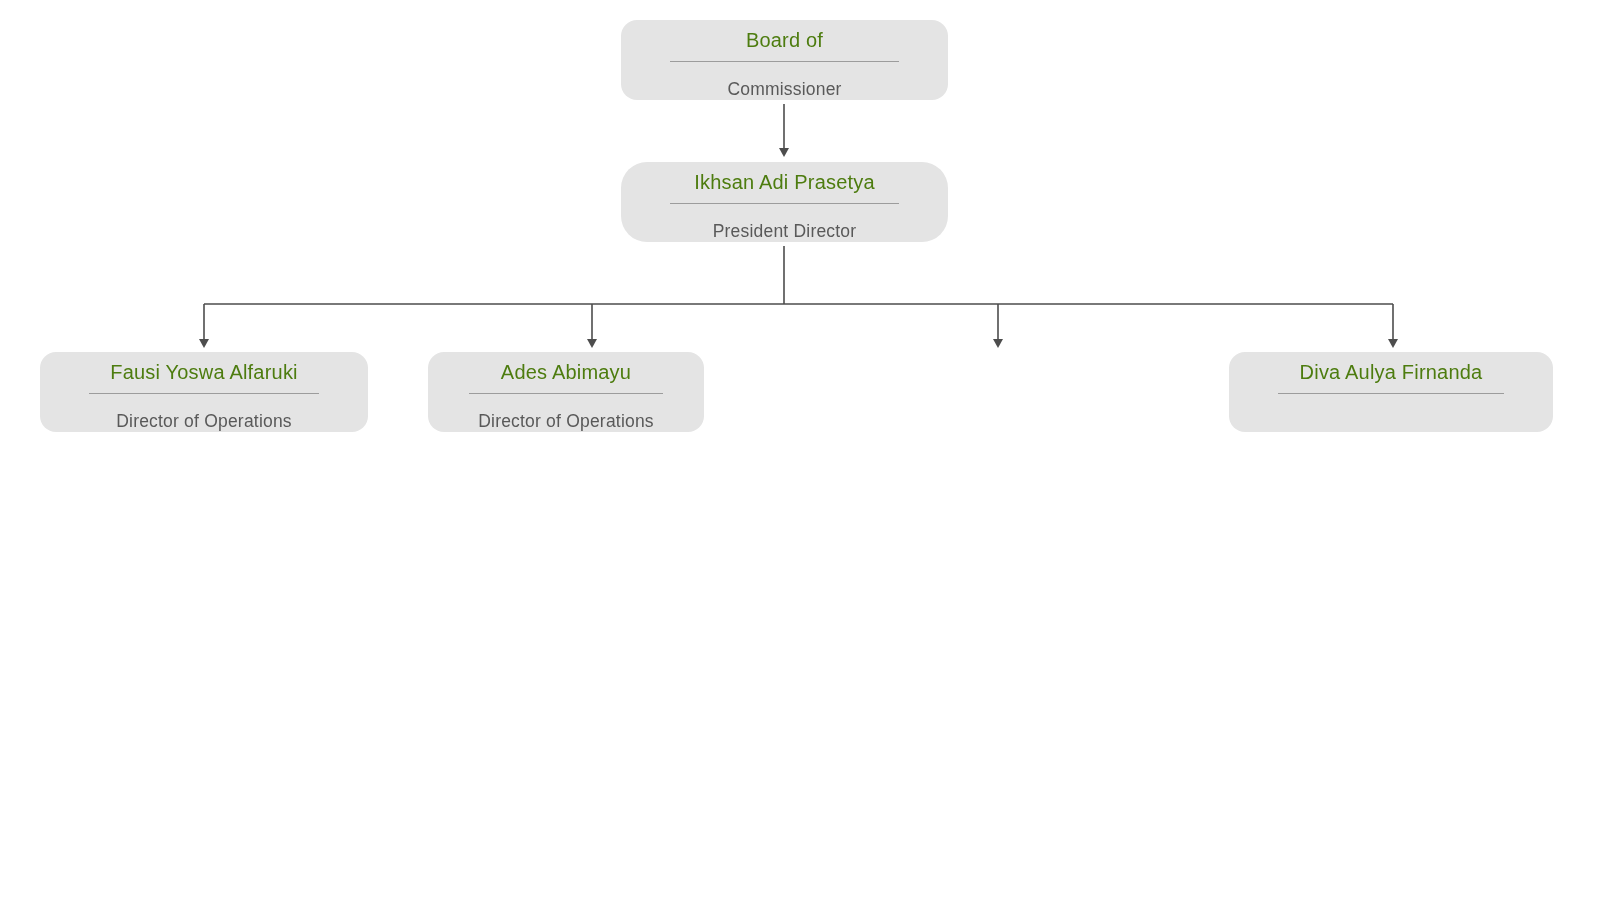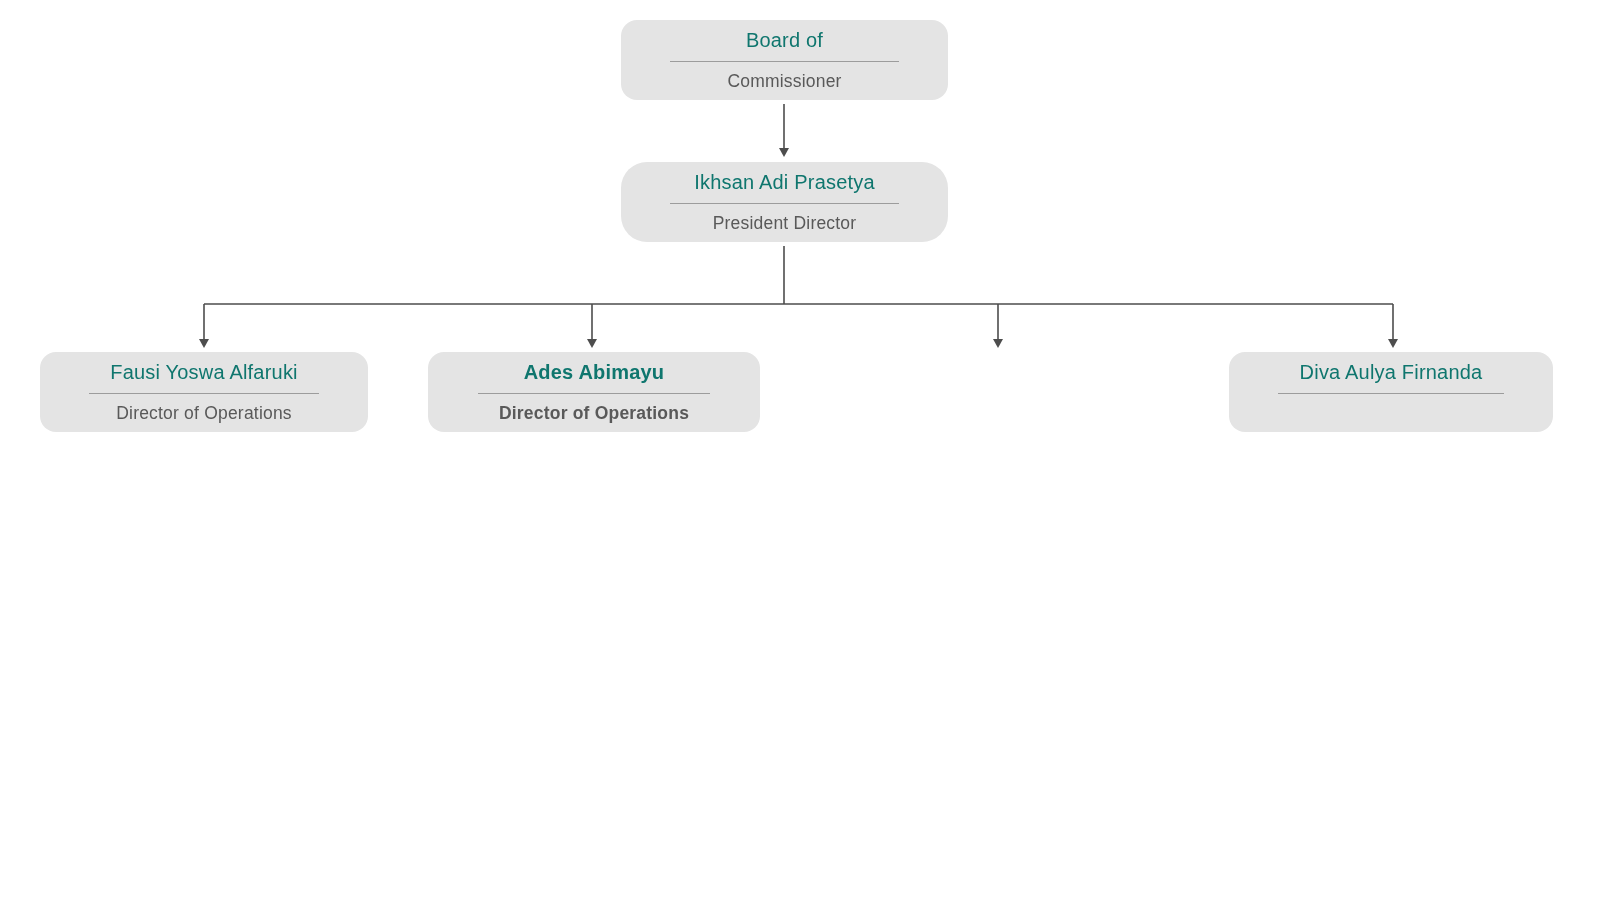--- a/index.html
+++ b/index.html
@@ -25,49 +25,49 @@
     box-sizing: border-box;
   }
   .node .name {
     position: absolute;
     top: 0; left: 0; right: 0;
     height: 41px;
     display: flex;
     align-items: center;
     justify-content: center;
     font-size: 20px;
-    color: #0f766e;
+    color: #4d7c0f;
     letter-spacing: 0.2px;
     white-space: nowrap;
   }
   .node .divider {
     position: absolute;
     top: 41px;
     left: 15%;
     width: 70%;
     height: 1px;
     background: #9c9c9c;
   }
   .node .title {
     position: absolute;
-    top: 42px; left: 0; right: 0;
+    top: 50px; left: 0; right: 0;
     height: 38px;
     display: flex;
     align-items: center;
     justify-content: center;
     font-size: 17.5px;
     color: #595959;
     letter-spacing: 0.2px;
     white-space: nowrap;
   }
   
   .node-board     { left: 621px;  top: 20px;  width: 327px; }
   .node-president { left: 621px;  top: 162px; width: 327px; border-radius: 26px; }
   .node-dir-0     { left: 40px;   top: 352px; width: 328px; text-align: right; }
-  .node-dir-1     { left: 428px;  top: 352px; width: 332px; font-weight: bold; }
+  .node-dir-1     { left: 428px;  top: 352px; width: 276px; }
   .node-dir-2     { left: 831px;  top: 352px; width: 334px; }
   .node-dir-3     { left: 1229px; top: 352px; width: 324px; }
 </style>
 </head>
 <body>
 
 <div class="canvas">
 
   <svg class="connector-layer" width="1600" height="900" viewBox="0 0 1600 900" xmlns="http://www.w3.org/2000/svg">
     <g stroke="#4d4d4d" stroke-width="1.6" fill="none">

